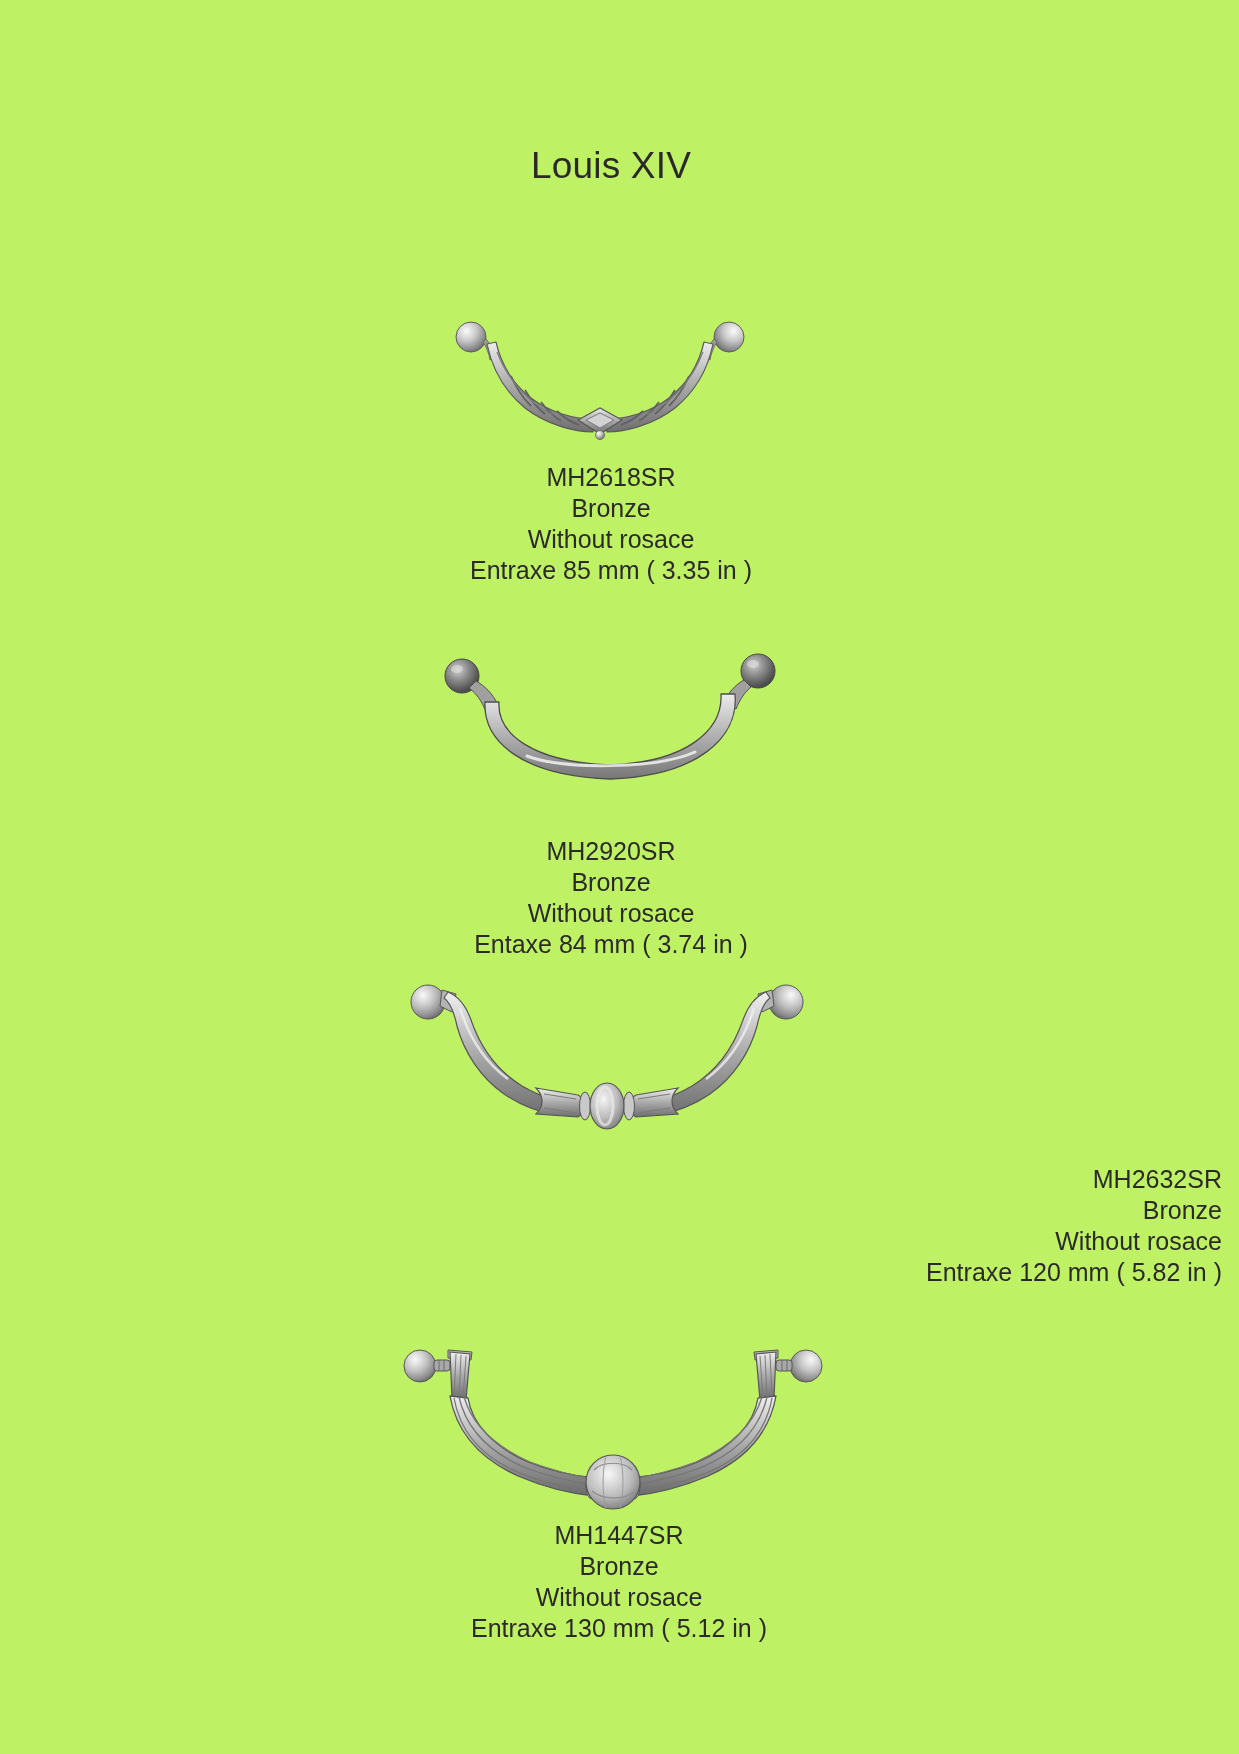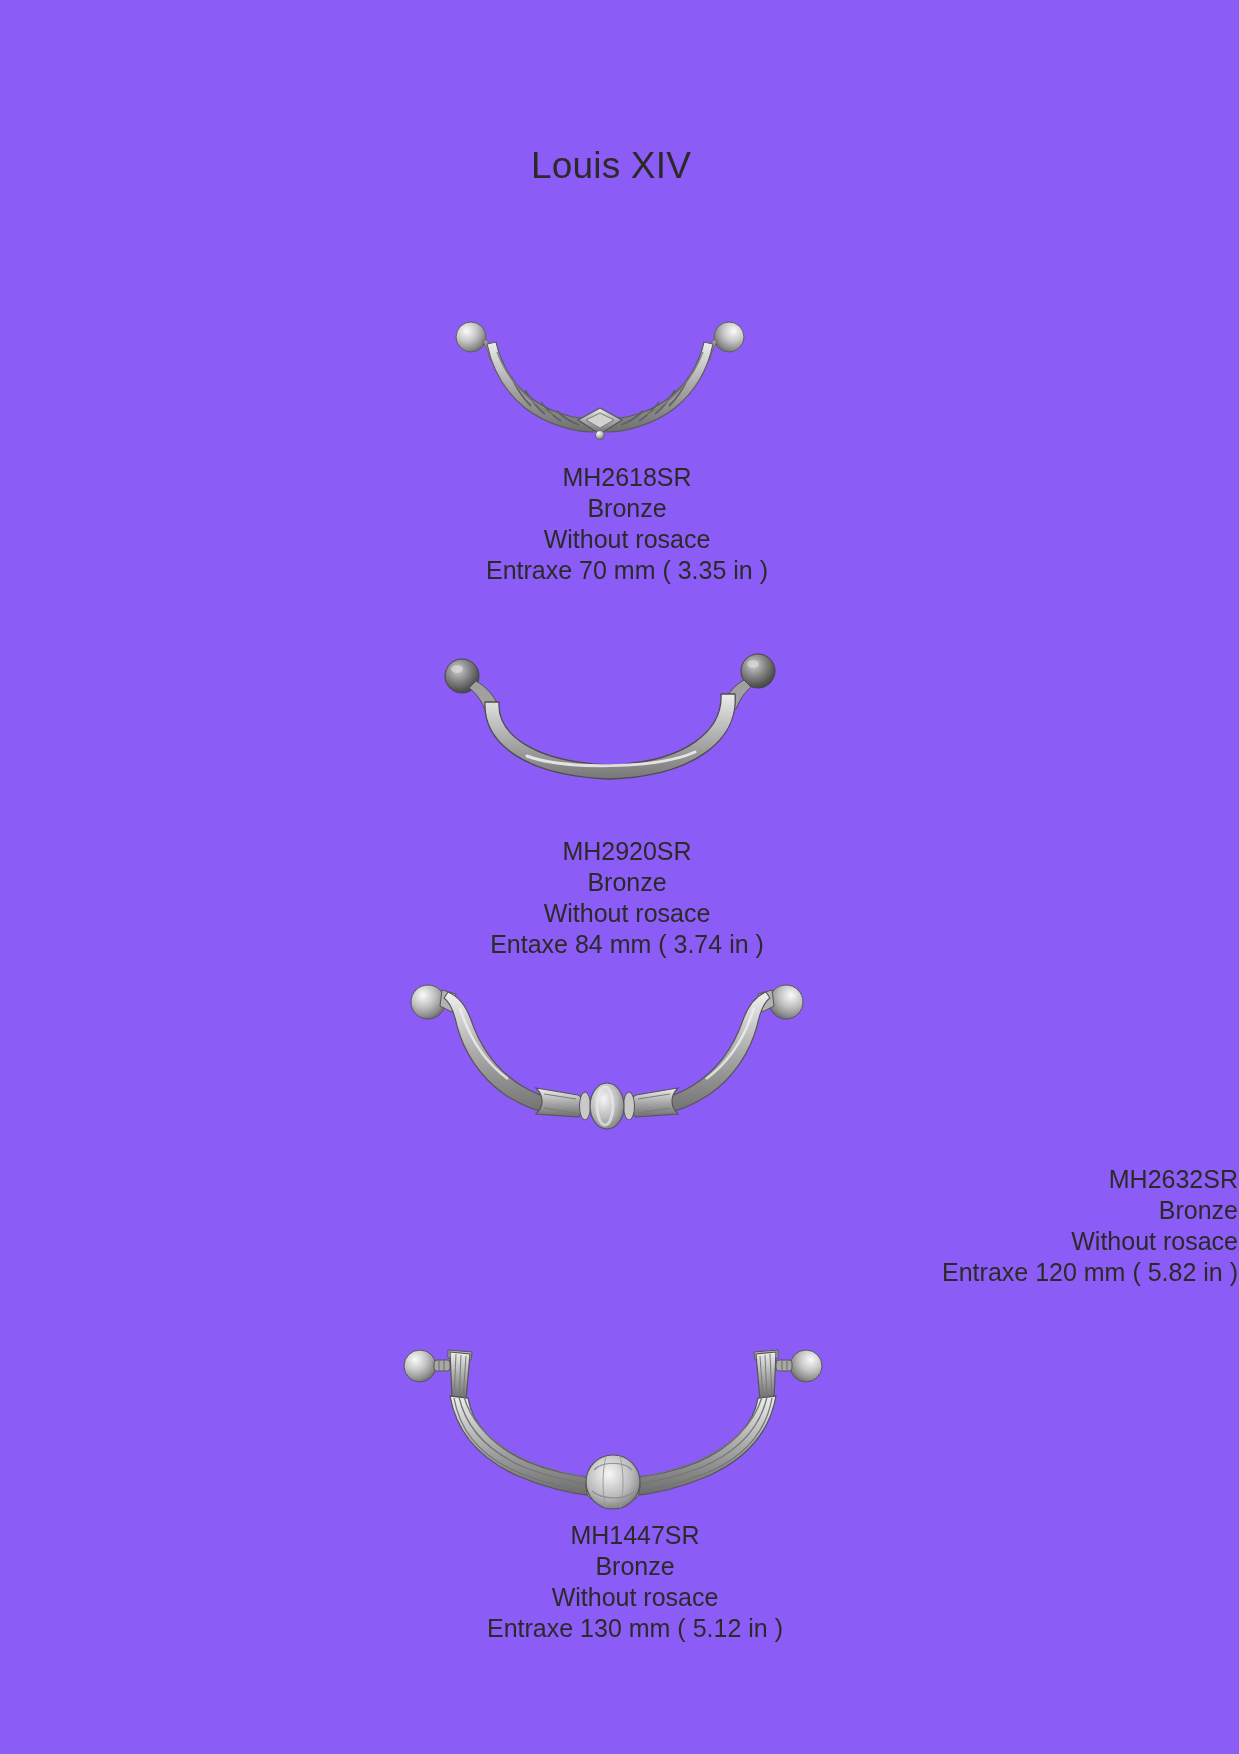--- a/index.html
+++ b/index.html
@@ -1,32 +1,32 @@
 <!DOCTYPE html>
 <html><head>
 <meta charset="utf-8">
 <style>
   html,body { margin:0; padding:0; background:#ffffff; }
   .page {
-    position:relative; width:1239px; height:1754px; background:#8b5cf6;
+    position:relative; width:1239px; height:1754px; background:#bef264;
     font-family:"Liberation Sans", sans-serif; color:#2c2a29; overflow:hidden;
   }
   .title {
     position:absolute; top:146px; left:0; width:1222px;
     text-align:center; font-size:37px; line-height:40px; font-weight:400;
     letter-spacing:0.2px; color:#2c2a29;
   }
   .handle-svg { position:absolute; display:block; }
   .svg1 { left:453px; top:316px; width:292px; height:136px; }
   .svg2 { left:443px; top:650px; width:334px; height:148px; }
   .svg3 { left:408px; top:974px; width:398px; height:170px; }
   .svg4 { left:398px; top:1346px; width:430px; height:168px; }
   .caption {
     position:absolute; left:0; width:1222px; text-align:center;
-    font-size:25px; line-height:31px; font-weight:400; color:#2c2a29;padding-left:16px;
+    font-size:25px; line-height:31px; font-weight:400; color:#2c2a29;
   }
   .cap1 { top:462px; }
   .cap2 { top:816px;margin-top:20px; }
   .cap3 { top:1164px;text-align:right; }
   .cap4 { top:1520px;margin-left:8px; }
 </style>
 </head>
 <body>
 
 <div class="page">
@@ -74,21 +74,21 @@
     <g>
       <path d="M 125 104 L 147 92 L 169 104 L 147 118 Z" fill="url(#a1)" stroke="#575757" stroke-width="1.2"></path>
       <path d="M 133 104 L 147 97 L 161 104 L 147 112 Z" fill="#d2d2d2" stroke="#7a7a7a" stroke-width="1"></path>
       <circle cx="147" cy="119" r="4.5" fill="url(#b1)" stroke="#5e5e5e" stroke-width="0.8"></circle>
     </g>
   </svg>
   <div class="caption cap1">
     <div>MH2618SR</div>
     <div>Bronze</div>
     <div>Without rosace</div>
-    <div>Entraxe 70 mm ( 3.35 in )</div>
+    <div>Entraxe 85 mm ( 3.35 in )</div>
   </div>
 
   <svg class="handle-svg svg2" viewBox="0 0 334 148">
     <defs>
       <radialGradient id="b2" cx="38%" cy="32%" r="80%">
         <stop offset="0%" stop-color="#cfcfcf"></stop>
           <stop offset="40%" stop-color="#8a8a8a"></stop>
         <stop offset="75%" stop-color="#555555"></stop>
           <stop offset="100%" stop-color="#3c3c3c"></stop>
       </radialGradient>

